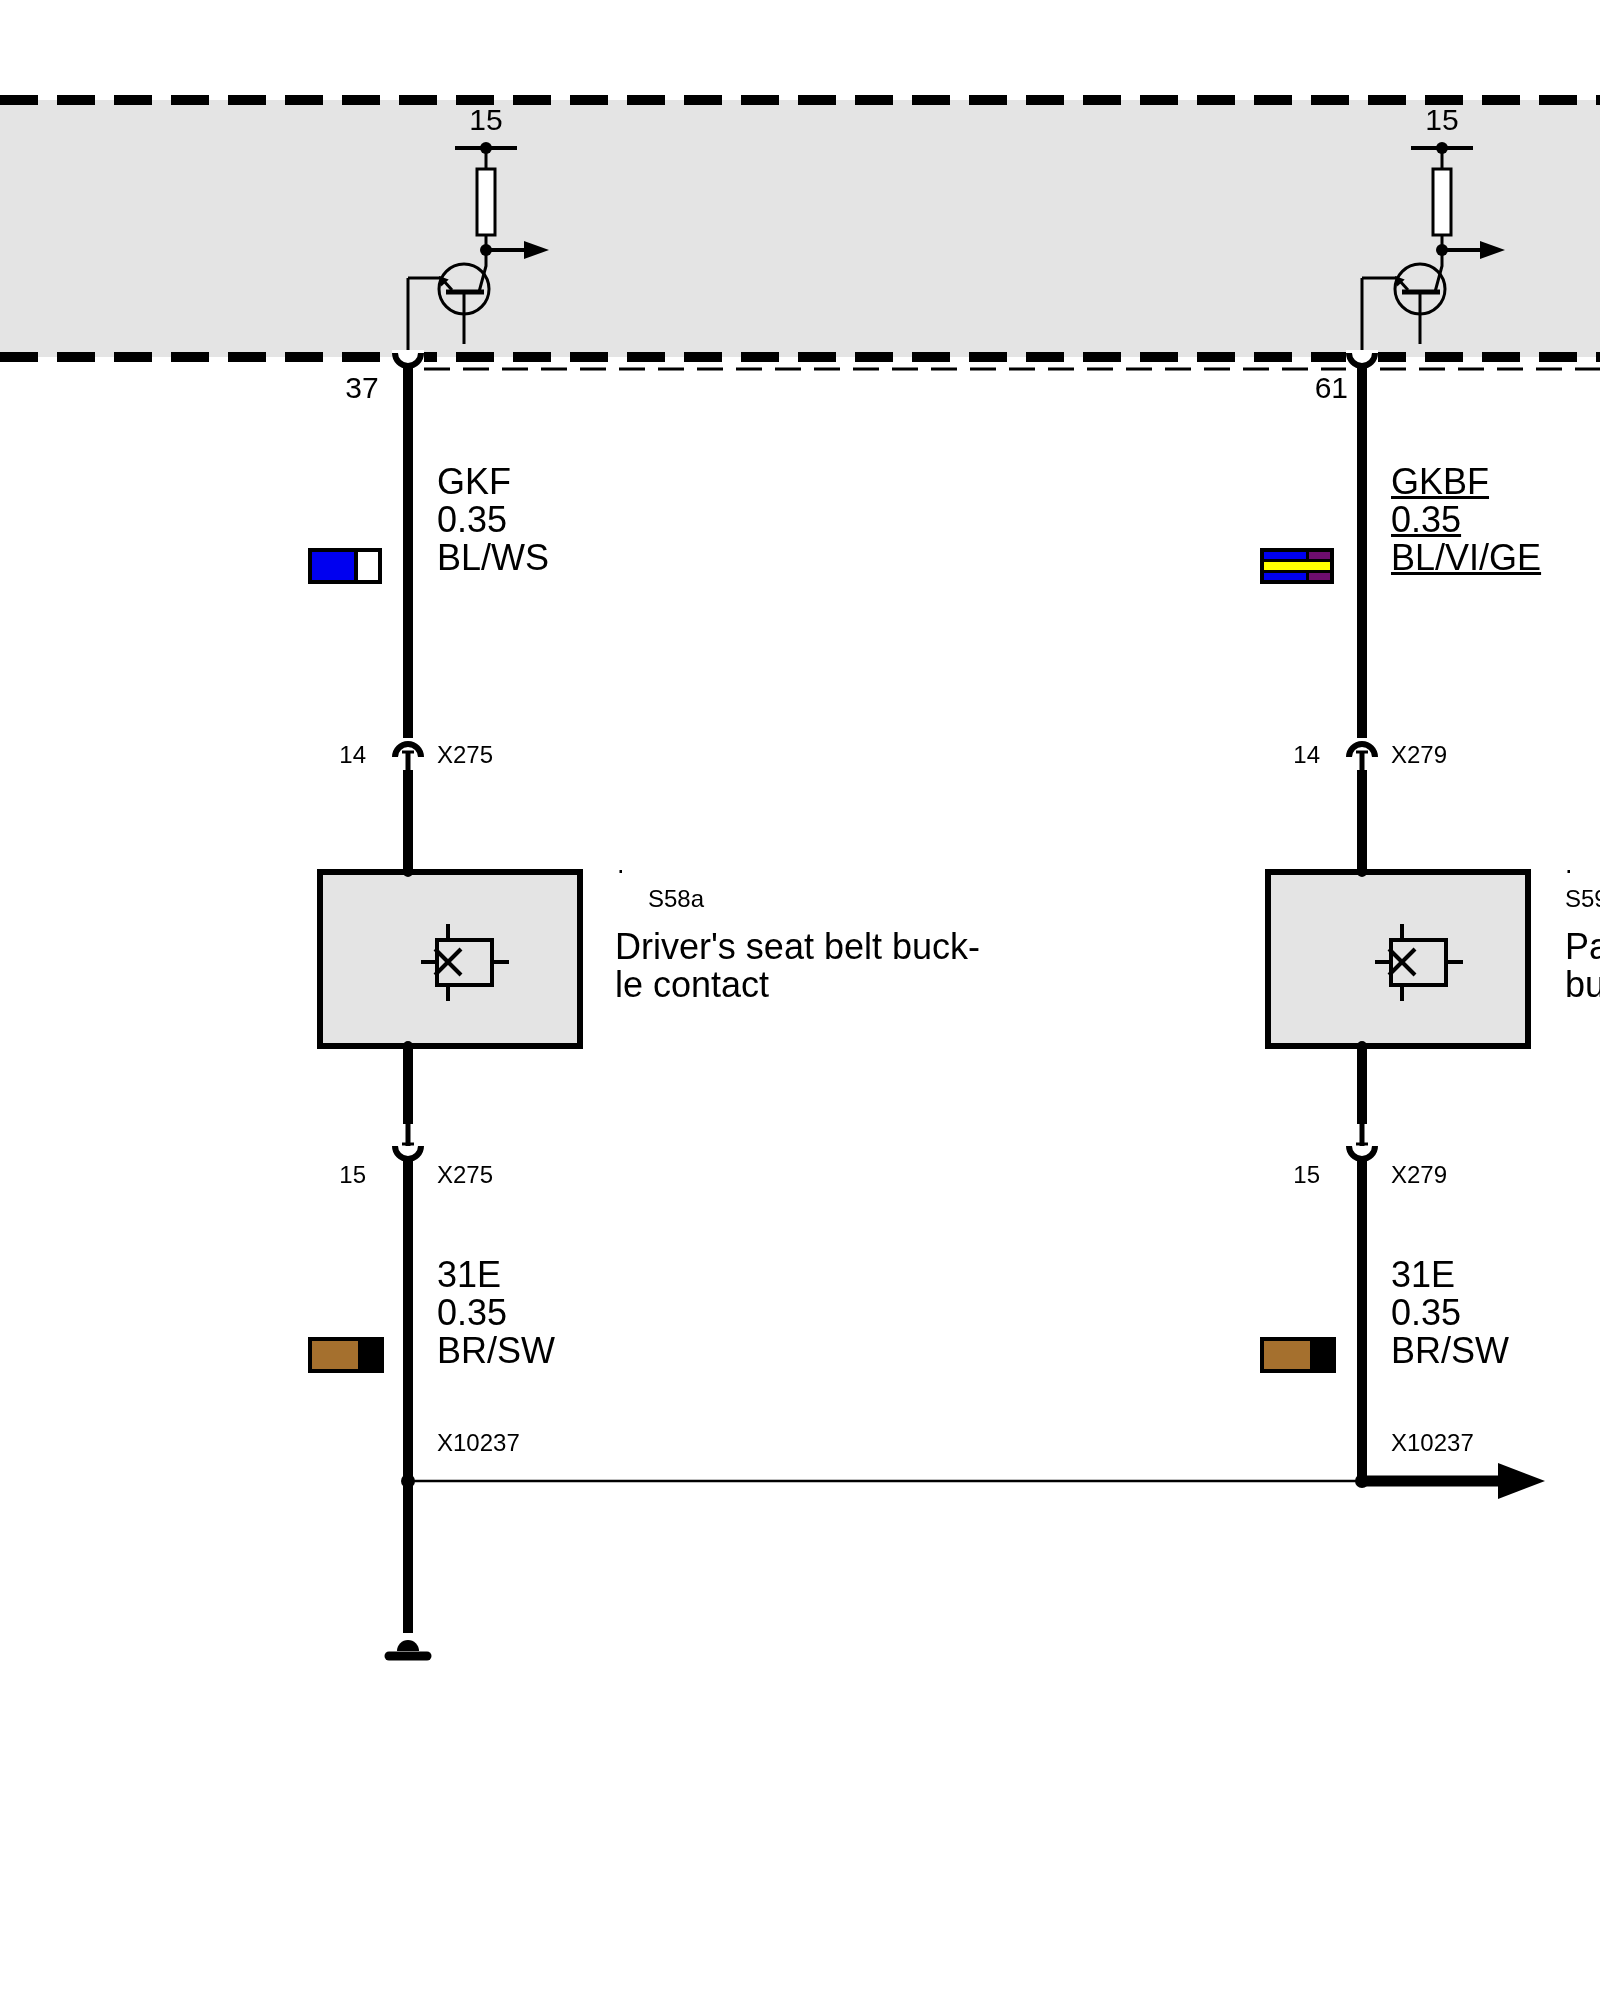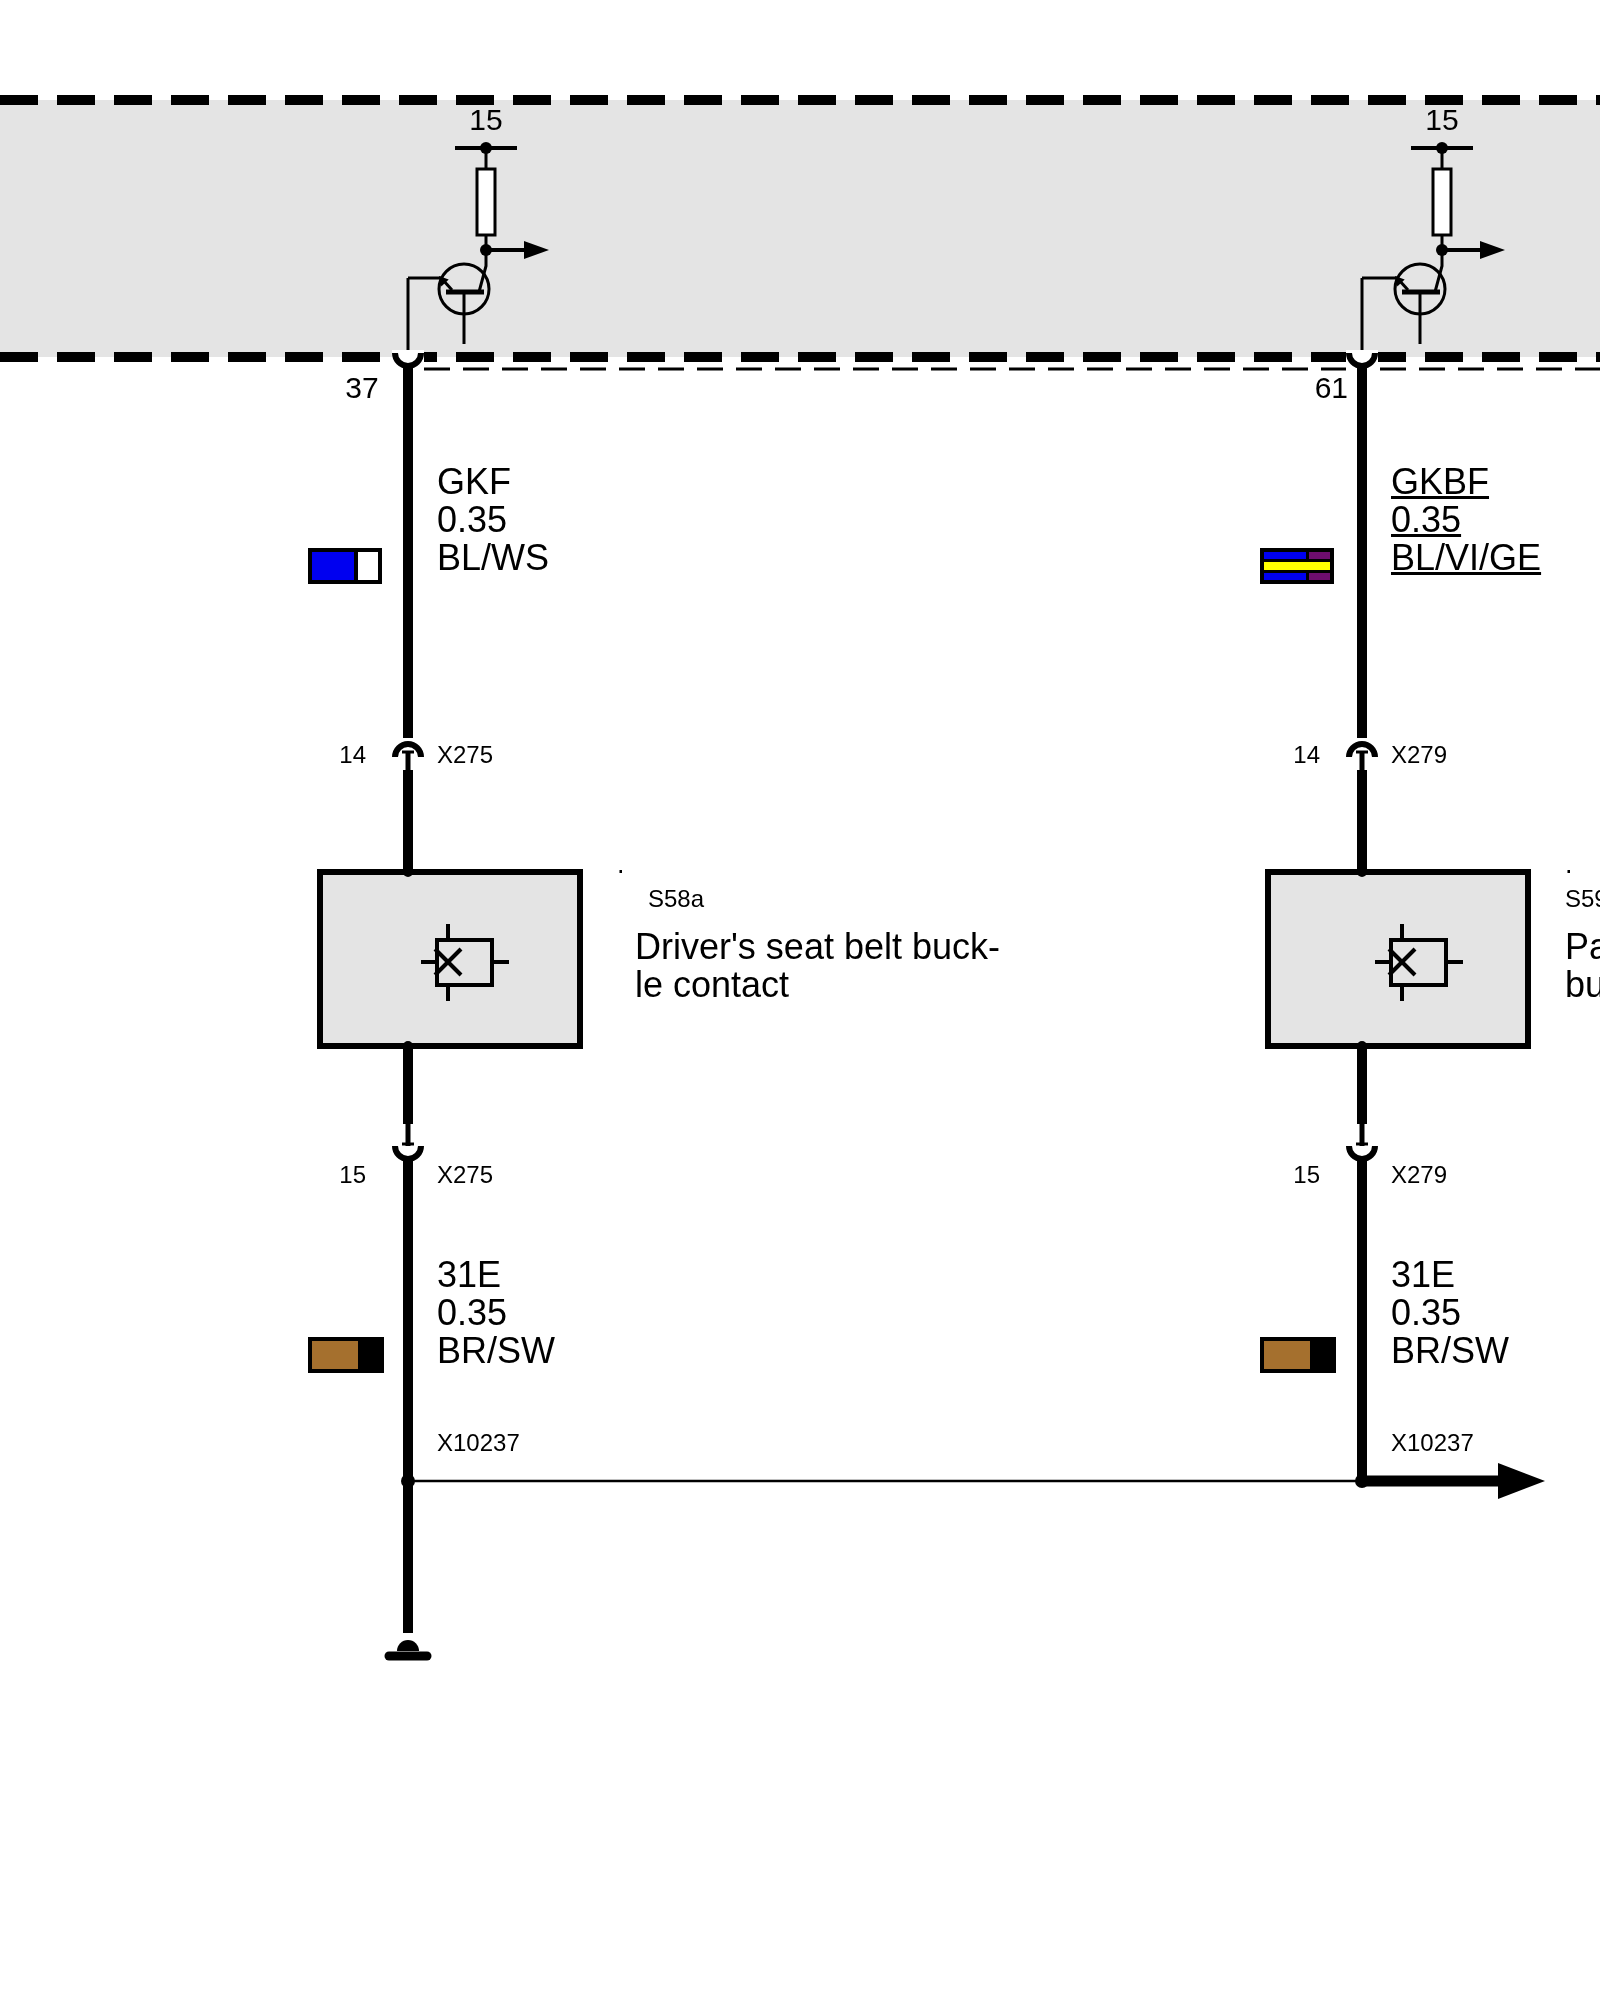--- a/index.html
+++ b/index.html
@@ -176,21 +176,21 @@
   </div>
 </div>
 
 <div class="txt t19 ra" style="left:320px;top:744px;width:46px;">14</div>
 <div class="txt t19" style="left:437px;top:744px;">X275</div>
 <div class="txt t19 ra" style="left:1274px;top:744px;width:46px;">14</div>
 <div class="txt t19" style="left:1391px;top:744px;">X279</div>
 
 <div class="txt t27" style="left:617px;top:848px;">.</div>
 <div class="txt t19" style="left:617px;top:888px;margin-left:31px;">S58a</div>
-<div class="txt stack" style="left:615px;top:928px;margin-left:20px;">
+<div class="txt stack" style="left:615px;top:928px;">
   <div>Driver's seat belt buck-</div>
   <div>le contact</div>
 </div>
 <div class="txt t27" style="left:1565px;top:848px;">.</div>
 <div class="txt t19" style="left:1565px;top:888px;">S59a</div>
 <div class="txt stack" style="left:1565px;top:928px;">
   <div>Pa</div>
   <div>buc</div>
 </div>
 

